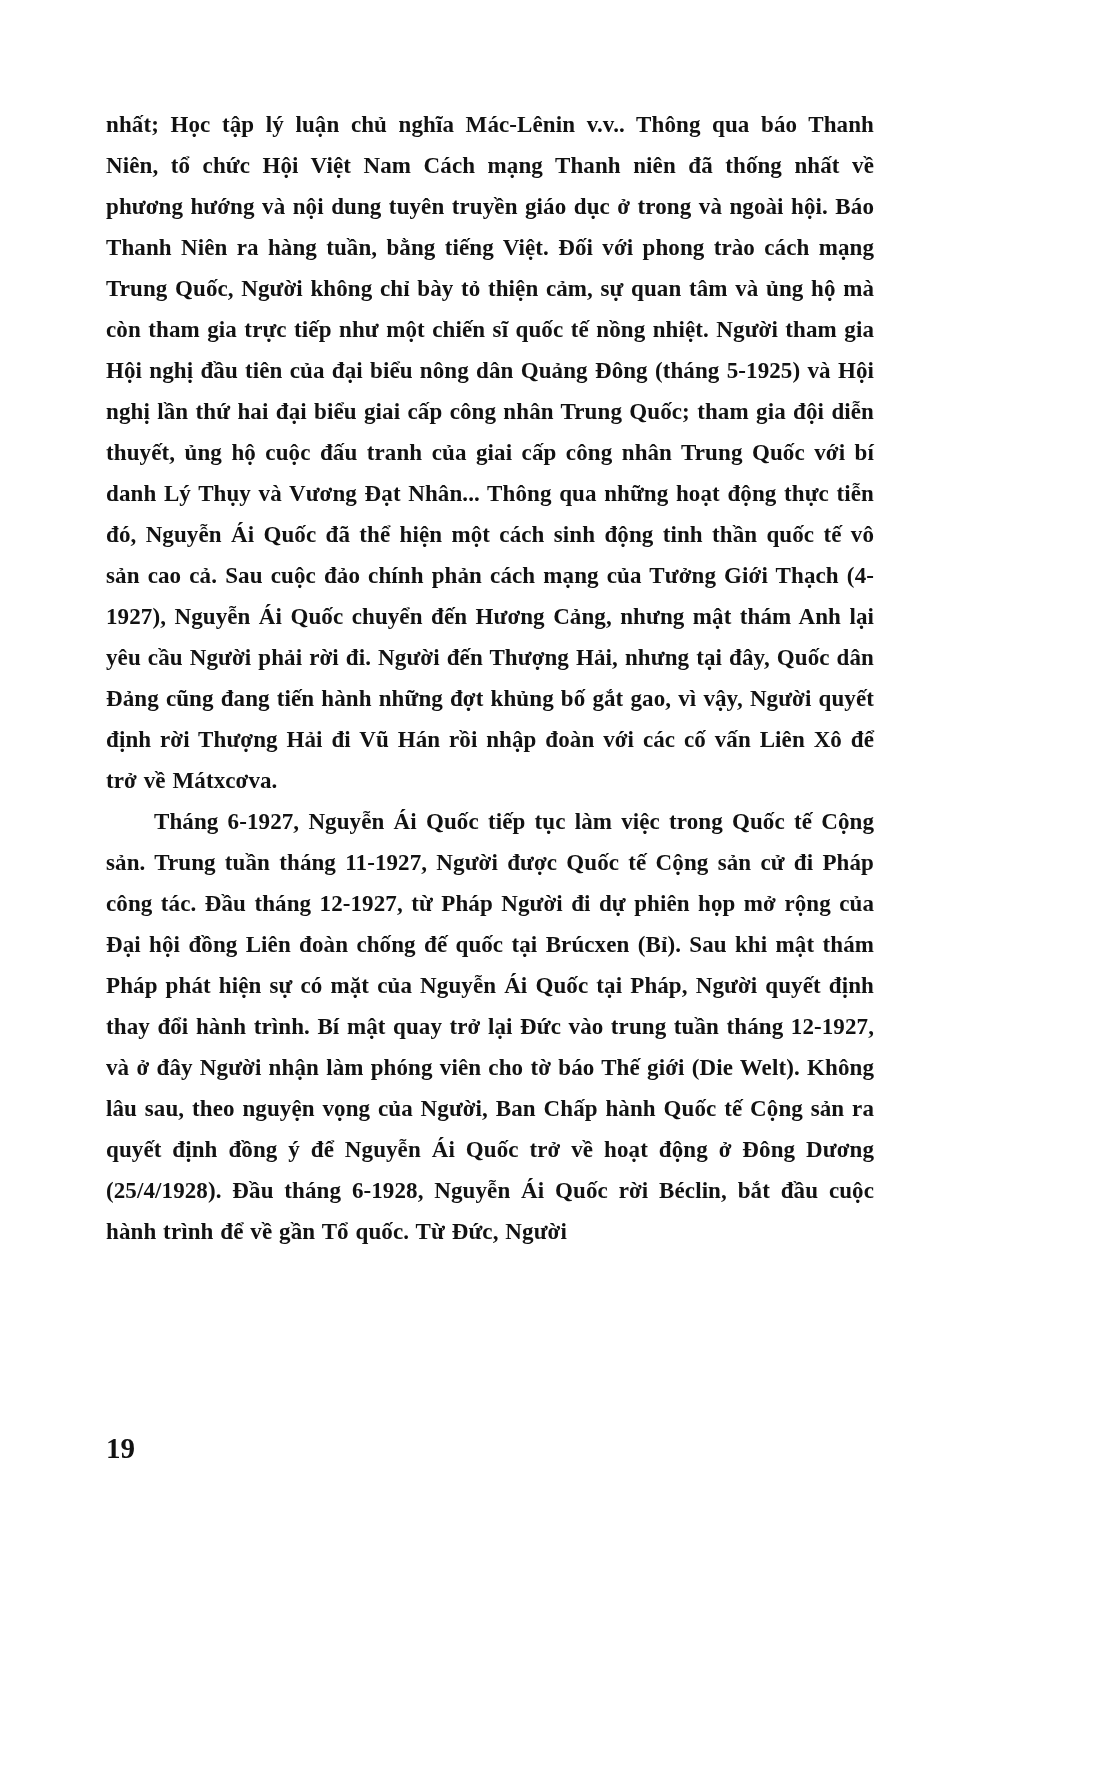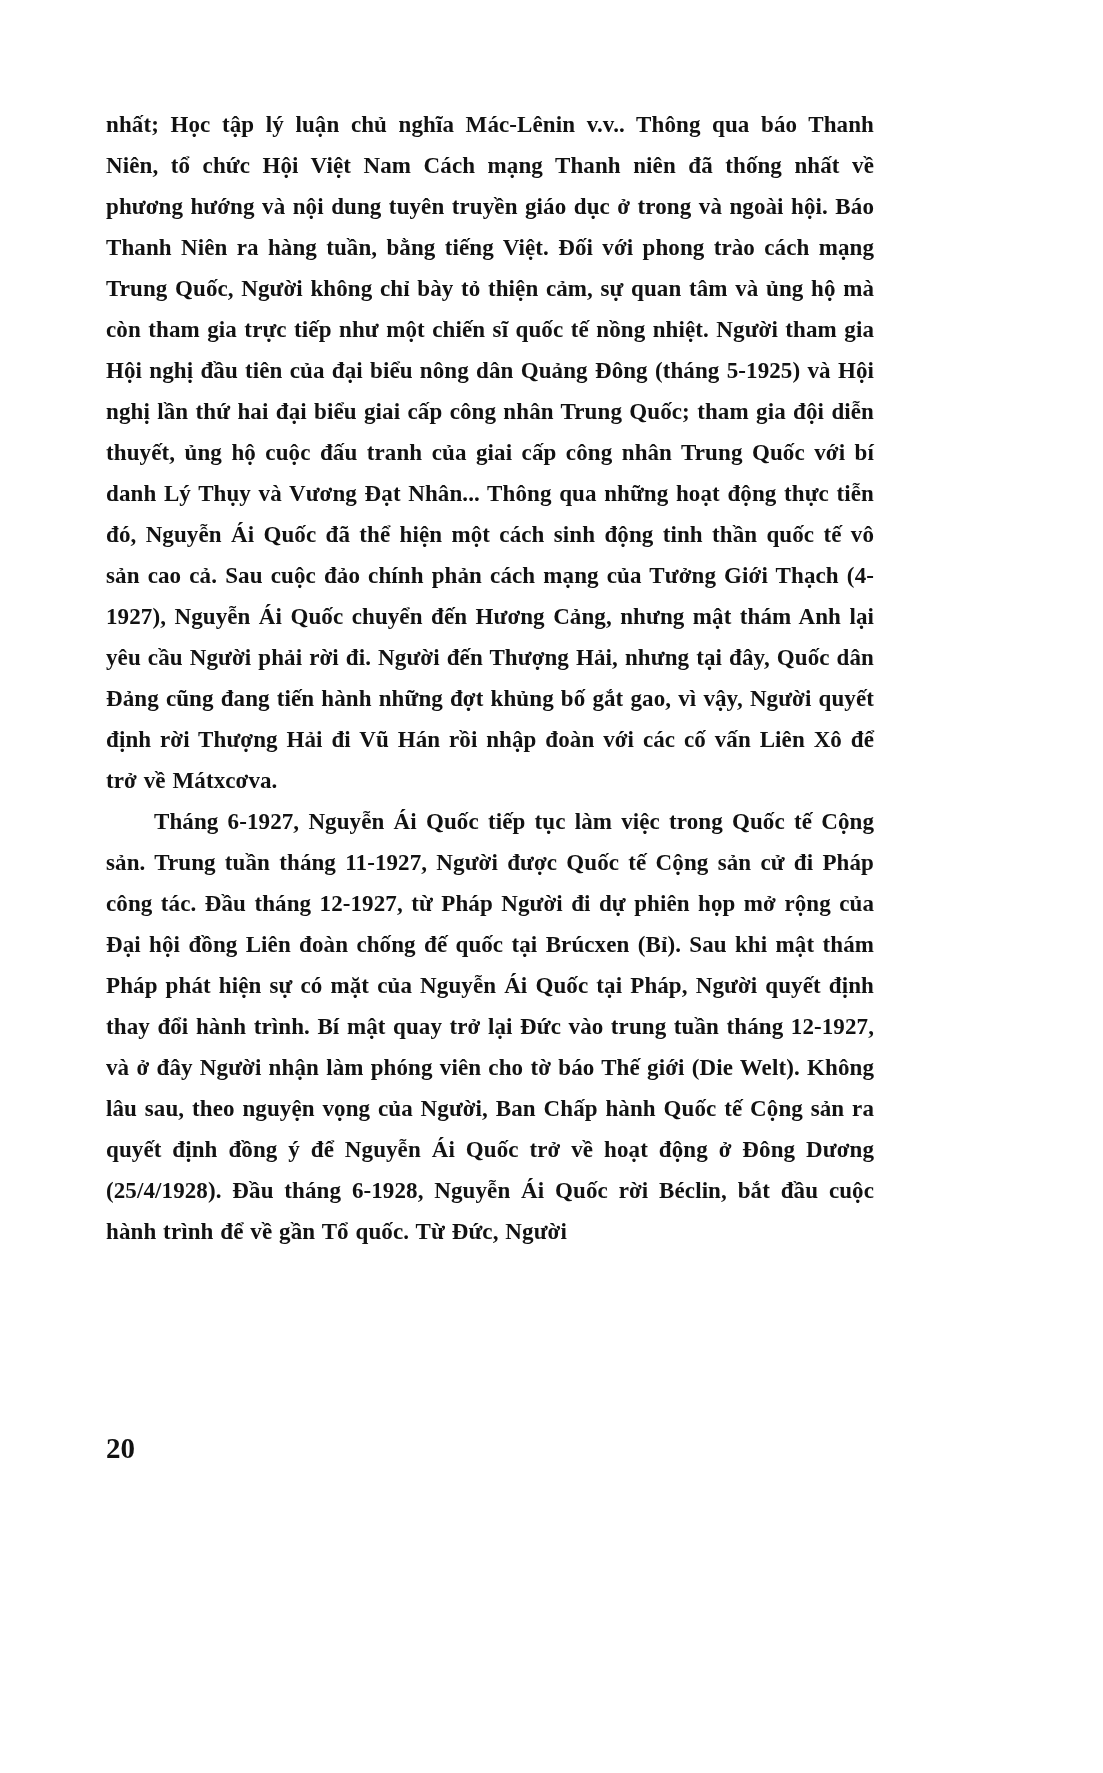--- a/index.html
+++ b/index.html
@@ -45,14 +45,14 @@
   }
 </style>
 </head>
 <body>
 
 <div class="book-page">
   <div class="text-block">
     <p>nhất; Học tập lý luận chủ nghĩa Mác-Lênin v.v.. Thông qua báo Thanh Niên, tổ chức Hội Việt Nam Cách mạng Thanh niên đã thống nhất về phương hướng và nội dung tuyên truyền giáo dục ở trong và ngoài hội. Báo Thanh Niên ra hàng tuần, bằng tiếng Việt. Đối với phong trào cách mạng Trung Quốc, Người không chỉ bày tỏ thiện cảm, sự quan tâm và ủng hộ mà còn tham gia trực tiếp như một chiến sĩ quốc tế nồng nhiệt. Người tham gia Hội nghị đầu tiên của đại biểu nông dân Quảng Đông (tháng 5-1925) và Hội nghị lần thứ hai đại biểu giai cấp công nhân Trung Quốc; tham gia đội diễn thuyết, ủng hộ cuộc đấu tranh của giai cấp công nhân Trung Quốc với bí danh Lý Thụy và Vương Đạt Nhân... Thông qua những hoạt động thực tiễn đó, Nguyễn Ái Quốc đã thể hiện một cách sinh động tinh thần quốc tế vô sản cao cả. Sau cuộc đảo chính phản cách mạng của Tưởng Giới Thạch (4-1927), Nguyễn Ái Quốc chuyển đến Hương Cảng, nhưng mật thám Anh lại yêu cầu Người phải rời đi. Người đến Thượng Hải, nhưng tại đây, Quốc dân Đảng cũng đang tiến hành những đợt khủng bố gắt gao, vì vậy, Người quyết định rời Thượng Hải đi Vũ Hán rồi nhập đoàn với các cố vấn Liên Xô để trở về Mátxcơva.</p>
     <p class="indented">Tháng 6-1927, Nguyễn Ái Quốc tiếp tục làm việc trong Quốc tế Cộng sản. Trung tuần tháng 11-1927, Người được Quốc tế Cộng sản cử đi Pháp công tác. Đầu tháng 12-1927, từ Pháp Người đi dự phiên họp mở rộng của Đại hội đồng Liên đoàn chống đế quốc tại Brúcxen (Bỉ). Sau khi mật thám Pháp phát hiện sự có mặt của Nguyễn Ái Quốc tại Pháp, Người quyết định thay đổi hành trình. Bí mật quay trở lại Đức vào trung tuần tháng 12-1927, và ở đây Người nhận làm phóng viên cho tờ báo Thế giới (Die Welt). Không lâu sau, theo nguyện vọng của Người, Ban Chấp hành Quốc tế Cộng sản ra quyết định đồng ý để Nguyễn Ái Quốc trở về hoạt động ở Đông Dương (25/4/1928). Đầu tháng 6-1928, Nguyễn Ái Quốc rời Béclin, bắt đầu cuộc hành trình để về gần Tổ quốc. Từ Đức, Người</p>
   </div>
-  <div class="page-number">20</div>
+  <div class="page-number">19</div>
 </div>
 
 </body></html>

